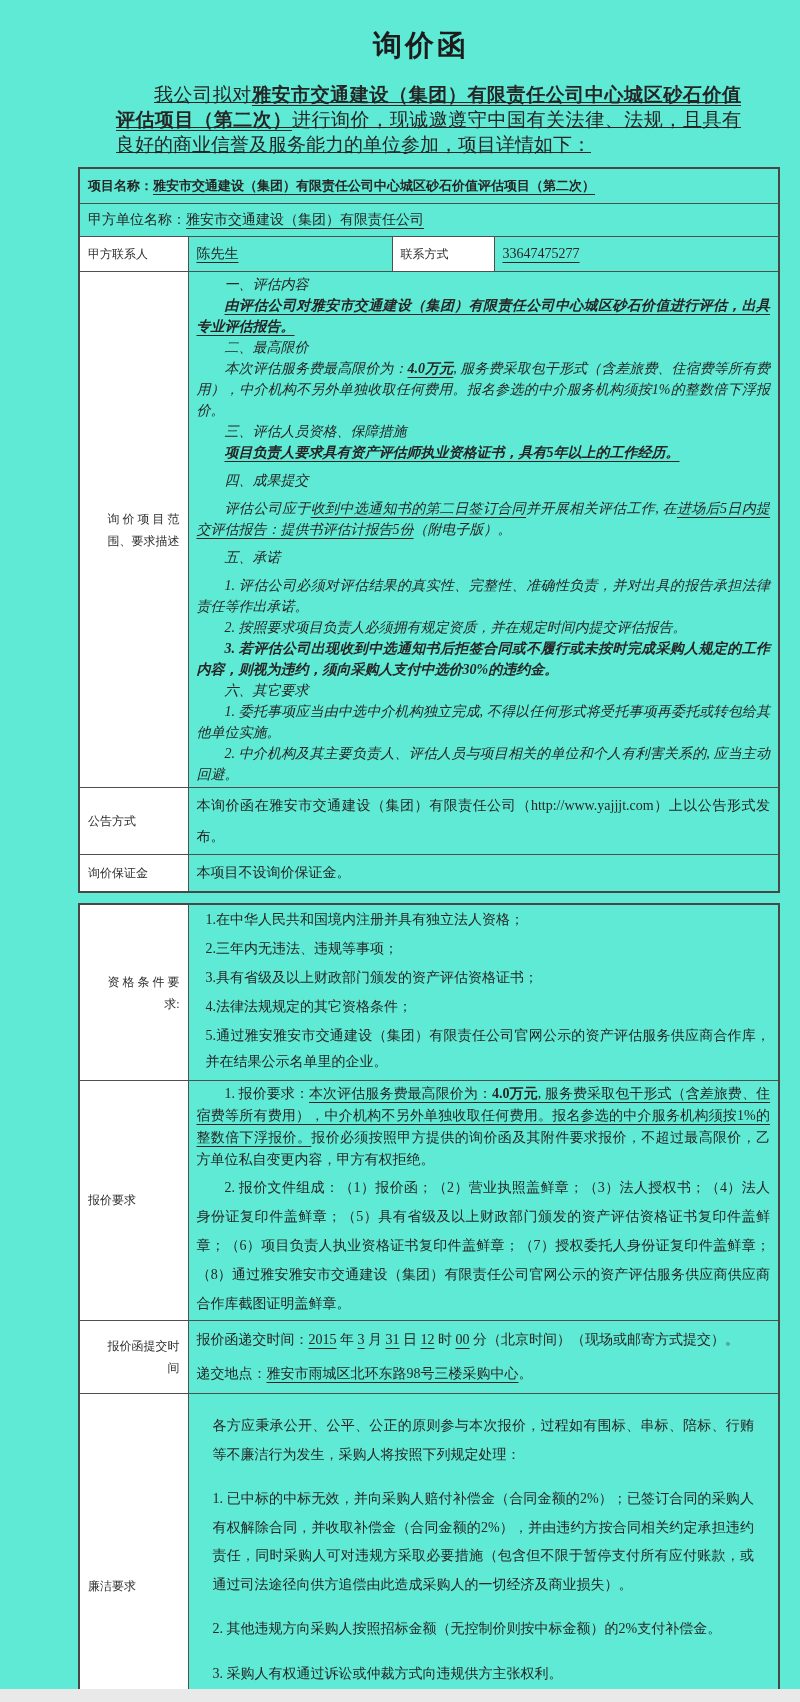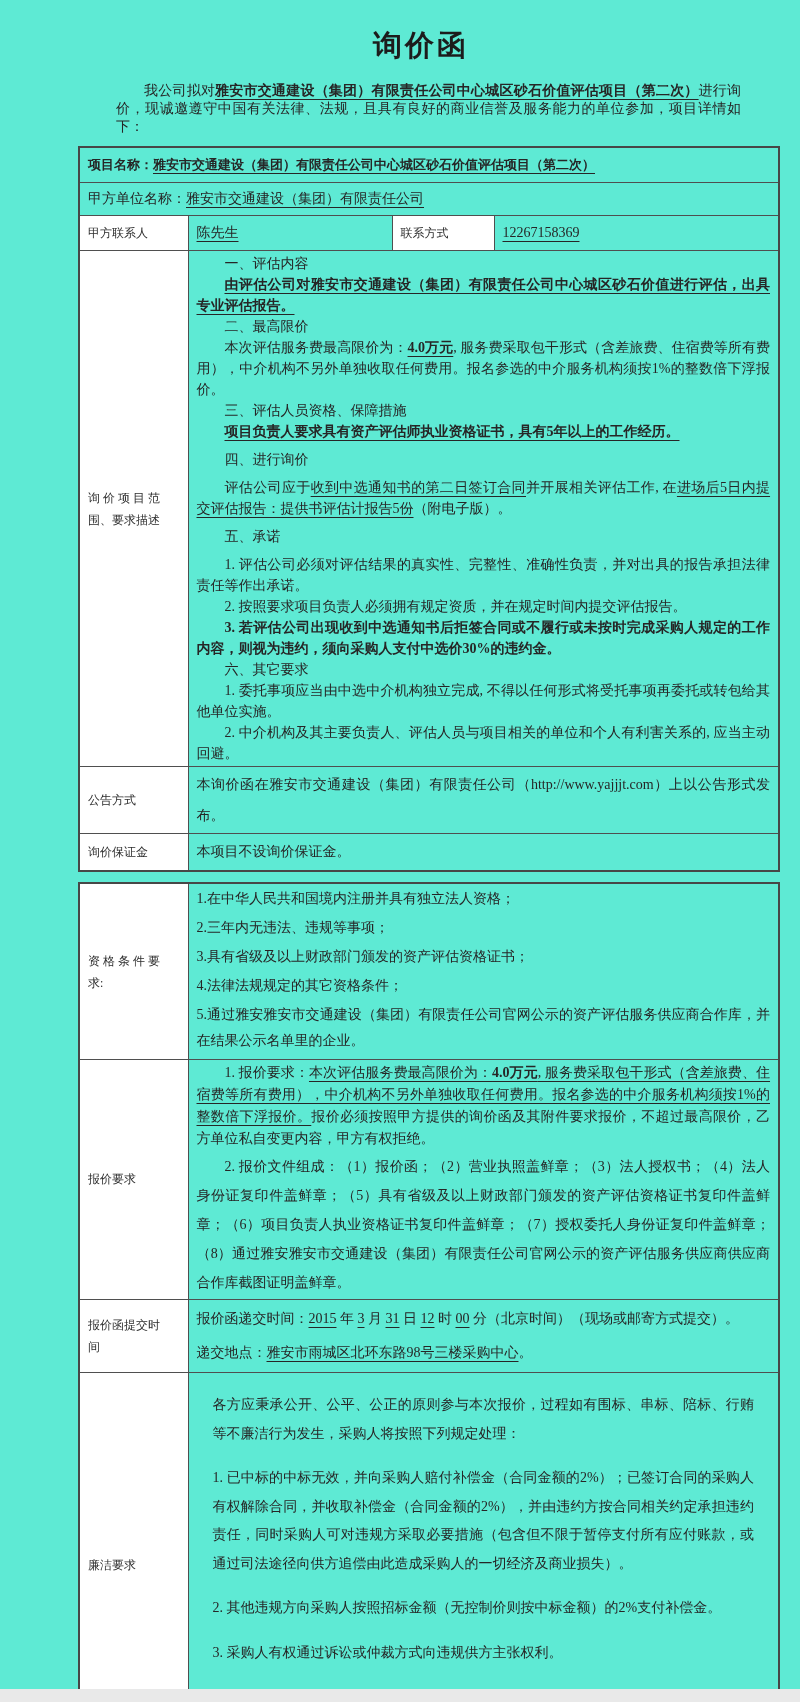--- a/index.html
+++ b/index.html
@@ -18,24 +18,25 @@
     margin:26px 0 0 0;
     text-align:center;
     font-size:29px;
     font-weight:bold;
     letter-spacing:3px;
     line-height:38px;
     color:#1c1c1c;
   }
   .intro{
     margin:18px 80px 10px 95px;
-    font-size:14px;
-    line-height:18px;
+    font-size:19px;
+    line-height:25px;
     text-indent:2em;
     text-align:justify;
+    text-decoration:underline;
   }
   .bu{font-weight:bold;text-decoration:underline;text-underline-offset:4px;}
   .u{text-decoration:underline;text-underline-offset:4px;}
   .b{font-weight:bold;}
   table.doc{
     border-collapse:collapse;
     margin:0 0 0 57px;
     width:700px;
     table-layout:fixed;
     font-size:14px;
@@ -48,35 +49,35 @@
     word-break:break-all;
   }
   .gap{height:10px;}
   td.lbl{
     padding:2px 7px;
     font-size:12px;
     color:#2e2e2e;
     vertical-align:middle;
     background:#fff;
   }
-  td.lbl .lline{display:block;line-height:22px;white-space:nowrap;}
+  td.lbl .lline{display:block;line-height:22px;white-space:nowrap;text-align:right;}
   
   td.rowline{height:30px;font-size:13px;}
   td.rowline .cap{font-weight:bold;}
   
-  td.scope-cell{padding:6px 12px 8px 12px;}
+  td.scope-cell{padding:6px 12px 8px 12px;font-style:italic;}
   .scope-cell p{margin:0;line-height:21px;text-indent:2em;text-align:justify;}
   .scope-cell p.gapb{margin-top:7px;}
   .scope-cell p.sec{text-indent:2em;}
   
   td.announce-cell{padding:4px 12px;}
   .announce-cell p{margin:0;line-height:31px;text-align:justify;}
   
   td.qual-cell{padding:8px 12px;}
-  .qual-cell p{margin:0 0 3px 0;line-height:26px;text-align:justify;}
+  .qual-cell p{margin:0 0 3px 9px;line-height:26px;text-align:justify;}
   
   td.quote-cell{padding:6px 12px 8px 12px;}
   .quote-cell p.tight{margin:0;line-height:22px;text-indent:2em;text-align:justify;}
   .quote-cell p.wide{margin:2px 0 0 0;line-height:29px;text-indent:2em;text-align:justify;}
   
   td.sub-cell{padding:4px 12px;}
   .sub-cell p{margin:0;line-height:34px;text-align:justify;}
   
   td.pay-cell{height:26px;}
   
@@ -110,36 +111,36 @@
     </tr>
 
     <tr>
       <td colspan="4" style="height:28px;"><span>甲方单位名称：</span><span class="u">雅安市交通建设（集团）有限责任公司</span></td>
     </tr>
 
     <tr>
       <td class="lbl" style="height:30px;">甲方联系人</td>
       <td><span class="u">陈先生</span></td>
       <td class="lbl">联系方式</td>
-      <td><span class="u">12267158369</span></td>
+      <td><span class="u">33647475277</span></td>
     </tr>
 
     <tr>
       <td class="lbl">
         <span class="lline">询 价 项 目 范</span>
         <span class="lline">围、要求描述</span>
       </td>
       <td colspan="3" class="scope-cell">
         <p class="sec">一、评估内容</p>
         <p><span class="bu">由评估公司对雅安市交通建设（集团）有限责任公司中心城区砂石价值进行评估，出具专业评估报告。</span></p>
         <p class="sec">二、最高限价</p>
         <p><span>本次评估服务费最高限价为：</span><span class="bu">4.0万元</span><span>, 服务费采取包干形式（含差旅费、住宿费等所有费用），中介机构不另外单独收取任何费用。报名参选的中介服务机构须按1%的整数倍下浮报价。</span></p>
         <p class="sec">三、评估人员资格、保障措施</p>
         <p><span class="bu">项目负责人要求具有资产评估师执业资格证书，具有5年以上的工作经历。</span></p>
-        <p class="sec gapb">四、进行询价</p>
+        <p class="sec gapb">四、成果提交</p>
         <p class="gapb"><span>评估公司应于</span><span class="u">收到中选通知书的第二日签订合同</span><span>并开展相关评估工作, 在</span><span class="u">进场后5日内提交评估报告：提供书评估计报告5份</span><span>（附电子版）。</span></p>
         <p class="sec gapb">五、承诺</p>
         <p class="gapb">1. 评估公司必须对评估结果的真实性、完整性、准确性负责，并对出具的报告承担法律责任等作出承诺。</p>
         <p>2. 按照要求项目负责人必须拥有规定资质，并在规定时间内提交评估报告。</p>
         <p class="b">3. 若评估公司出现收到中选通知书后拒签合同或不履行或未按时完成采购人规定的工作内容，则视为违约，须向采购人支付中选价30%的违约金。</p>
         <p class="sec">六、其它要求</p>
         <p>1. 委托事项应当由中选中介机构独立完成, 不得以任何形式将受托事项再委托或转包给其他单位实施。</p>
         <p>2. 中介机构及其主要负责人、评估人员与项目相关的单位和个人有利害关系的, 应当主动回避。</p>
       </td>
     </tr>

